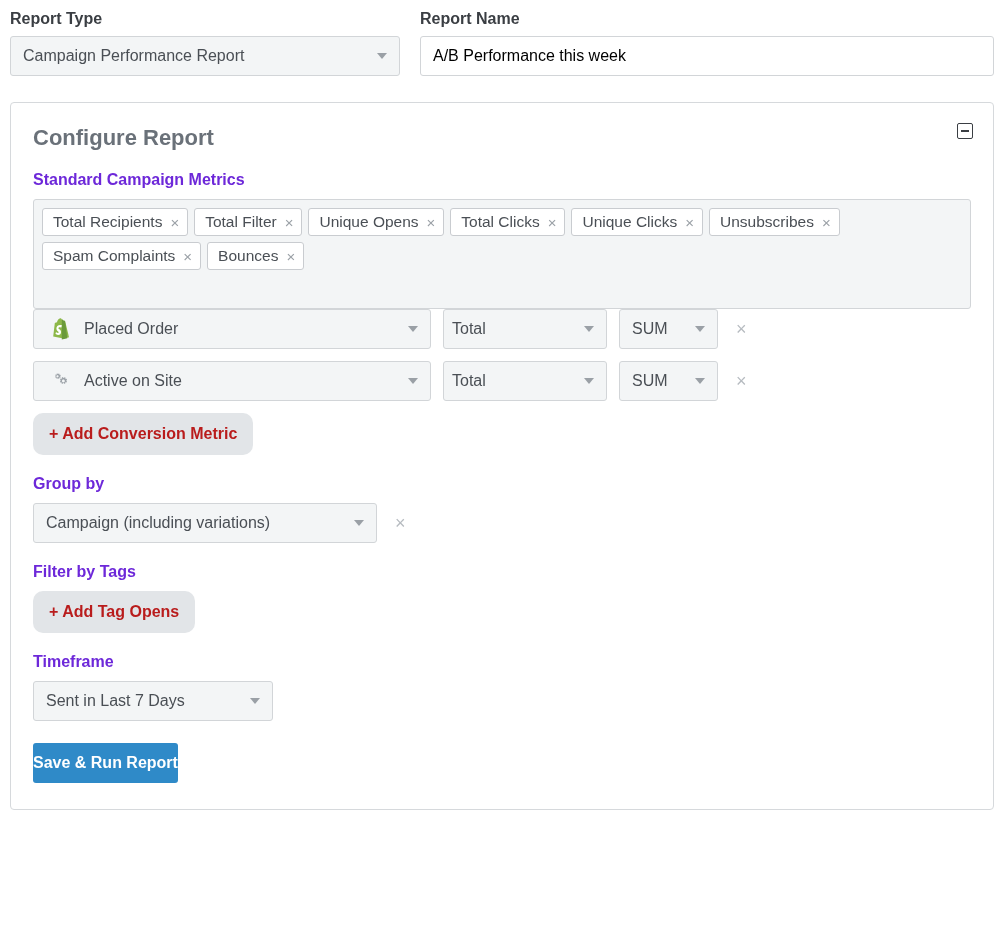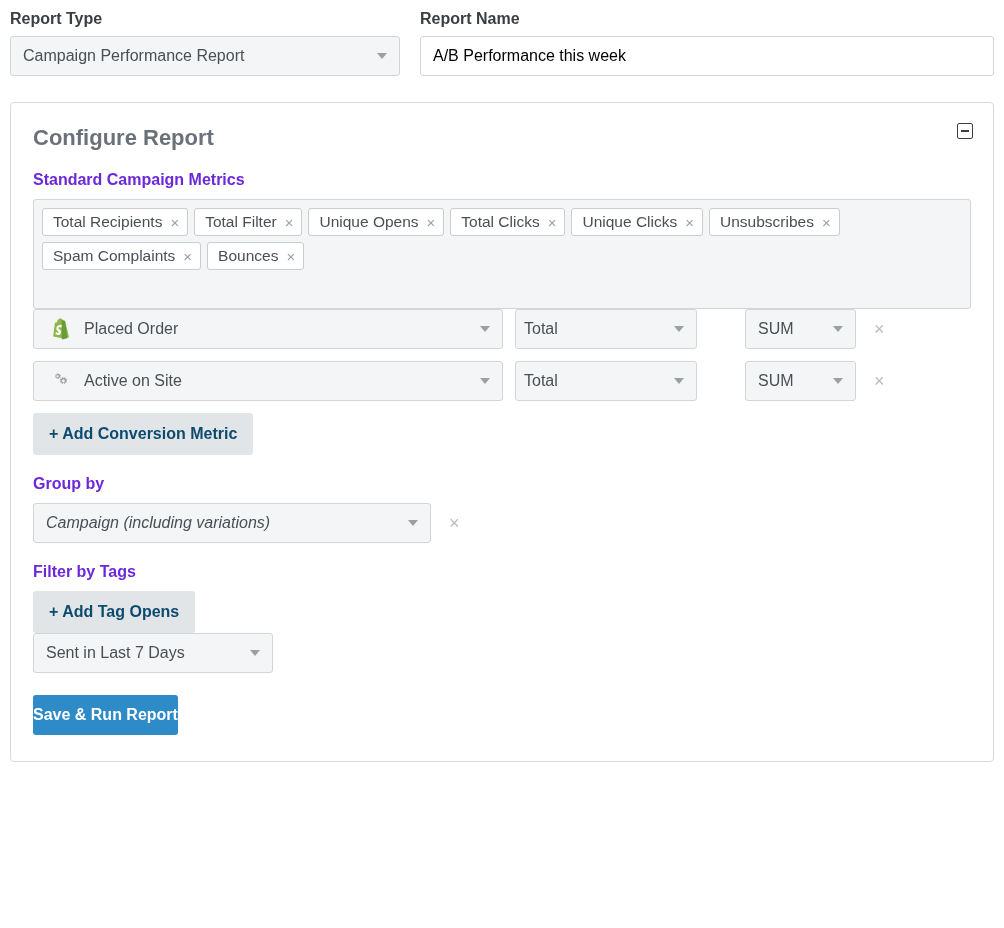--- a/index.html
+++ b/index.html
@@ -109,48 +109,48 @@
     font-size: 15px;
     cursor: pointer;
     line-height: 1;
   }
   .metric-row {
     display: flex;
     align-items: center;
     gap: 12px;
     margin-bottom: 12px;
   }
-  .sel-metric { width: 470px; padding-left: 16px; }
-  .sel-agg { width: 182px; padding-left: 8px; }
-  .sel-fn { width: 111px; margin-left: 36px; }
-  .sel-group { width: 398px; font-style: italic; }
+  .sel-metric { width: 398px; padding-left: 16px; }
+  .sel-agg { width: 164px; padding-left: 8px; }
+  .sel-fn { width: 99px; }
+  .sel-group { width: 344px; }
   .sel-timeframe { width: 240px; }
   .row-x {
     color: #b6bbc0;
     font-size: 18px;
     cursor: pointer;
     padding: 0 6px;
     line-height: 1;
   }
   .icon-slot {
     width: 24px; height: 24px;
     margin-right: 10px;
     display: inline-flex; align-items: center; justify-content: center;
   }
   .btn-secondary {
     display: inline-flex;
     align-items: center;
     background: #e2e5e8;
     border: none;
-    border-radius: 3px;
+    border-radius: 10px;
     padding: 8px 16px;
     height: 42px;
     font-size: 16px;
     font-weight: 600;
-    color: #0c4a6e;
+    color: #b91c1c;
     cursor: pointer;
   }
   .btn-primary {
     display: inline-flex;
     align-items: center;
     background: #2f8ac8;
     border: none;
     border-radius: 3px;
     padding: 0 0;
     height: 40px;
@@ -270,19 +270,20 @@
     <div class="select sel-group">
       <span class="select-text">Campaign (including variations)</span>
       <span class="caret"></span>
     </div>
     <span class="row-x">×</span>
   </div>
 
   <div class="section-label">Filter by Tags</div>
   <button class="btn-secondary">+ Add Tag Opens</button>
 
+  <div class="section-label">Timeframe</div>
   <div class="select sel-timeframe">
     <span class="select-text">Sent in Last 7 Days</span>
     <span class="caret"></span>
   </div>
 
   <button class="btn-primary">Save &amp; Run Report</button>
 </div>
 
 </body></html>

